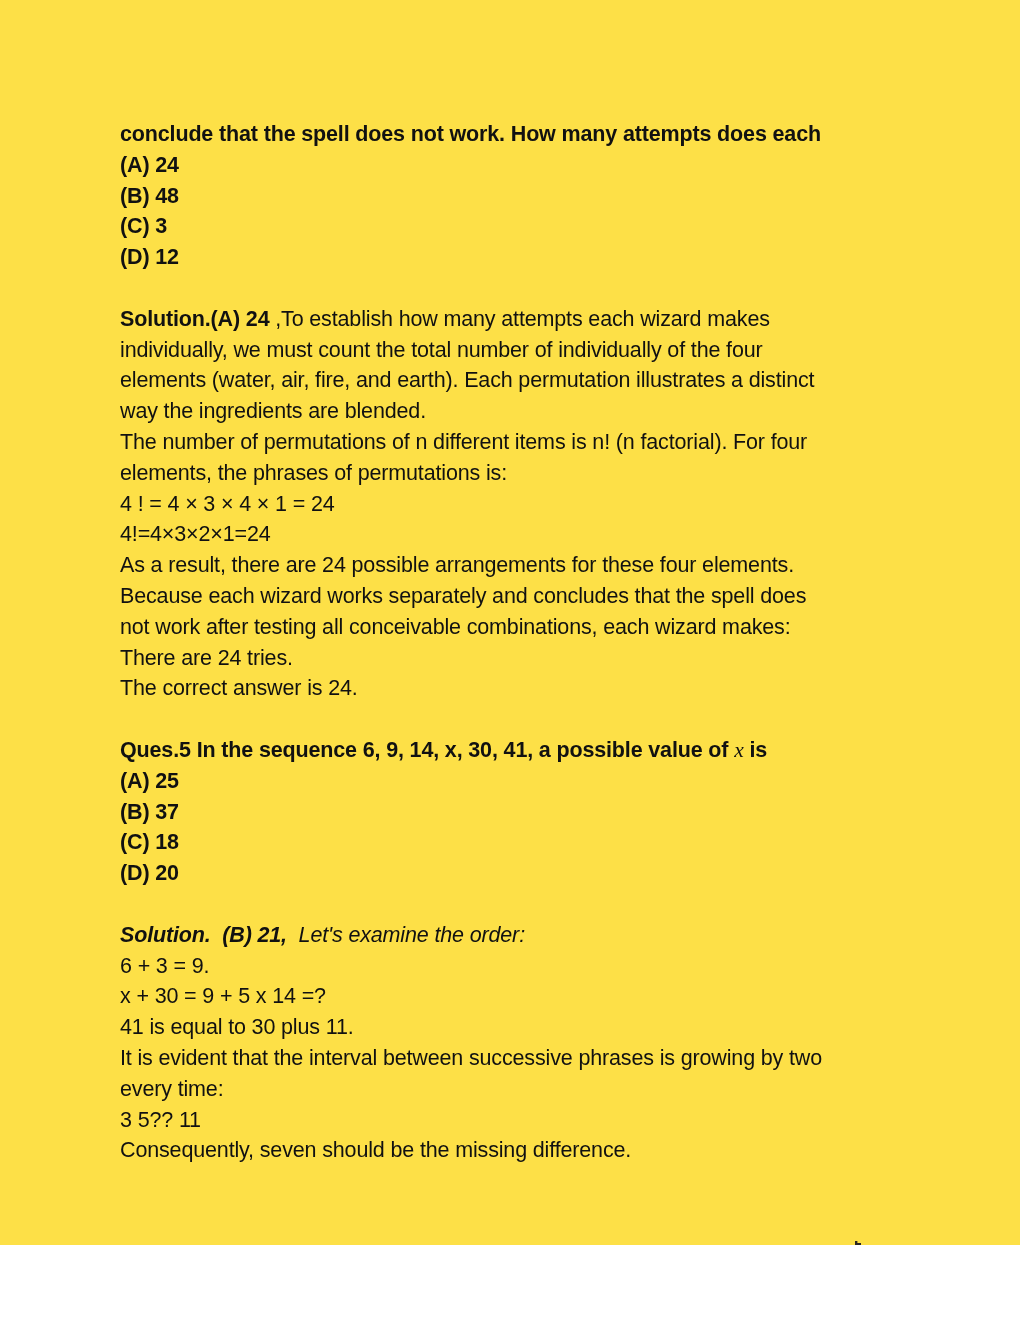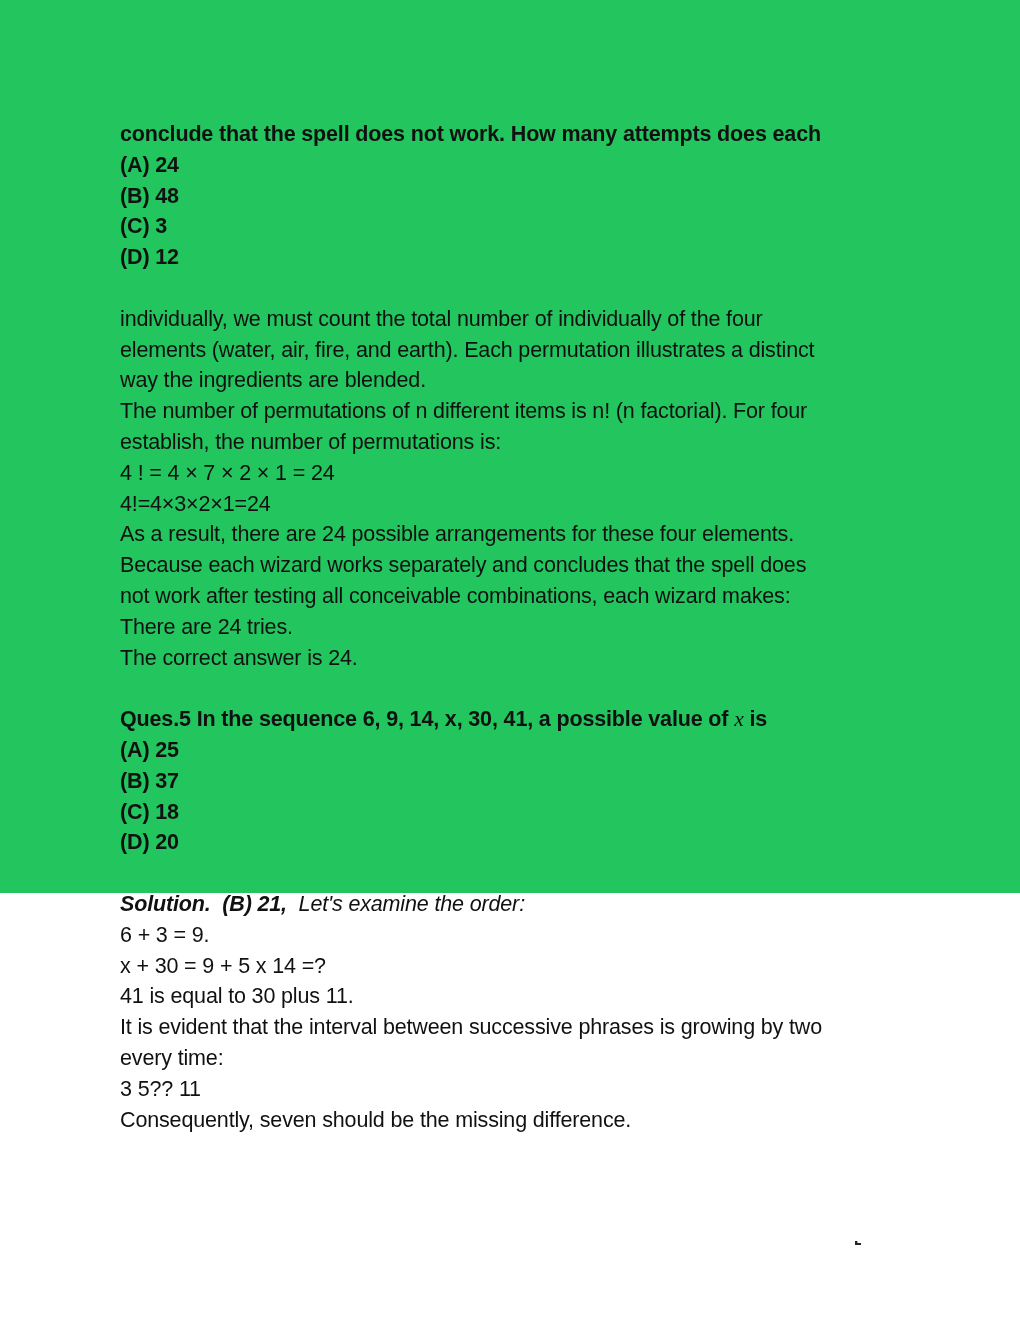--- a/index.html
+++ b/index.html
@@ -9,22 +9,22 @@
       background: #ffffff;
       position: relative;
       overflow: hidden;
       font-family: "Liberation Sans", sans-serif;
       color: #111111;
     }
     .page {
       position: absolute;
       left: 0; top: 0;
       width: 1020px;
-      height: 893px;
-      background: #22c55e;
+      height: 1245px;
+      background: #fde047;
     }
     .content {
       position: absolute;
       left: 120px;
       top: 119px;
       width: 790px;
       font-size: 21.5px;
       line-height: 30.8px;
       letter-spacing: -0.15px;
     }
@@ -52,26 +52,27 @@
       <span class="line b">conclude that the spell does not work. How many attempts does each</span>
       <span class="line b">(A) 24</span>
       <span class="line b">(B) 48</span>
       <span class="line b">(C) 3</span>
       <span class="line b">(D) 12</span>
     </div>
 
     <span class="gap"></span>
 
     <div>
+      <span class="line"><span class="b">Solution.(A) 24</span><span> ,To establish how many attempts each wizard makes</span></span>
       <span class="line">individually, we must count the total number of individually of the four</span>
       <span class="line">elements (water, air, fire, and earth). Each permutation illustrates a distinct</span>
       <span class="line">way the ingredients are blended.</span>
       <span class="line">The number of permutations of n different items is n! (n factorial). For four</span>
-      <span class="line">establish, the number of permutations is:</span>
-      <span class="line">4 ! = 4 × 7 × 2 × 1 = 24</span>
+      <span class="line">elements, the phrases of permutations is:</span>
+      <span class="line">4 ! = 4 × 3 × 4 × 1 = 24</span>
       <span class="line">4!=4×3×2×1=24</span>
       <span class="line">As a result, there are 24 possible arrangements for these four elements.</span>
       <span class="line">Because each wizard works separately and concludes that the spell does</span>
       <span class="line">not work after testing all conceivable combinations, each wizard makes:</span>
       <span class="line">There are 24 tries.</span>
       <span class="line">The correct answer is 24.</span>
     </div>
 
     <span class="gap"></span>
 

